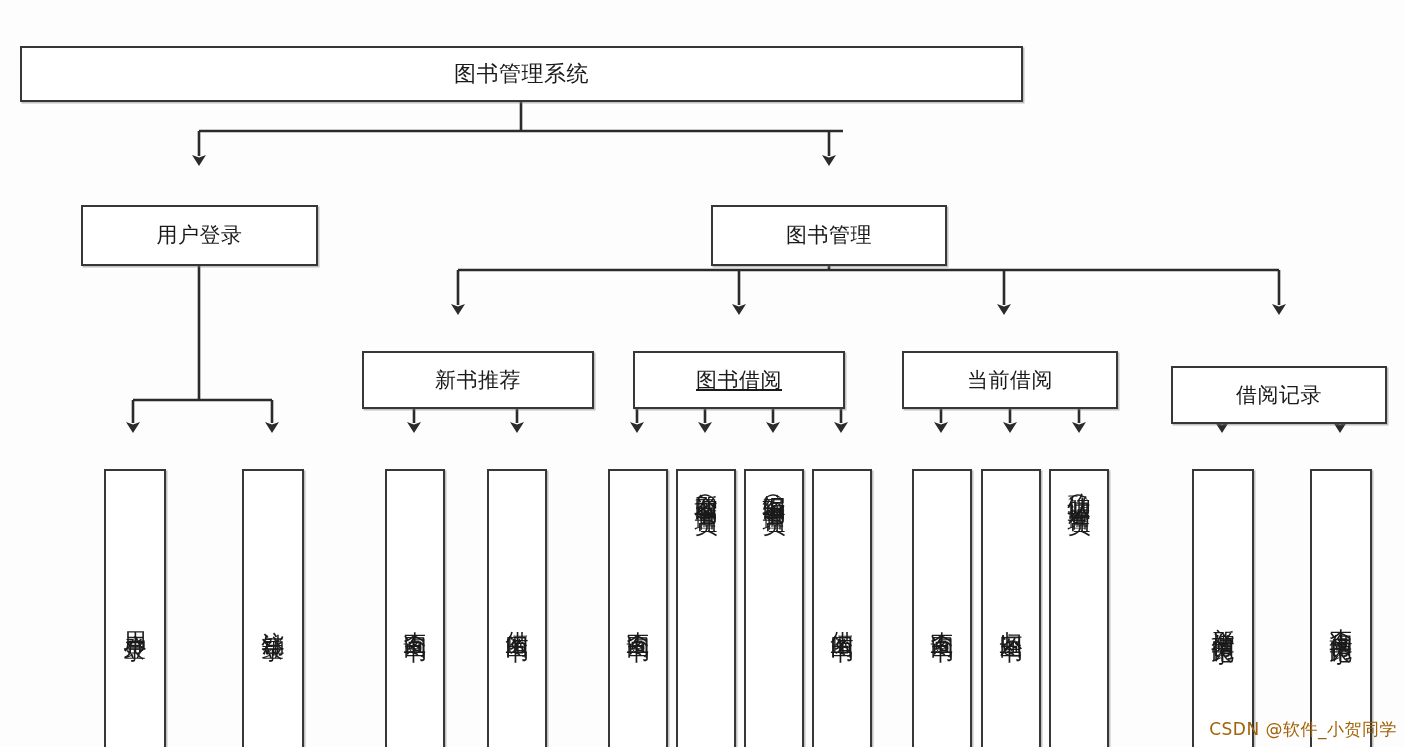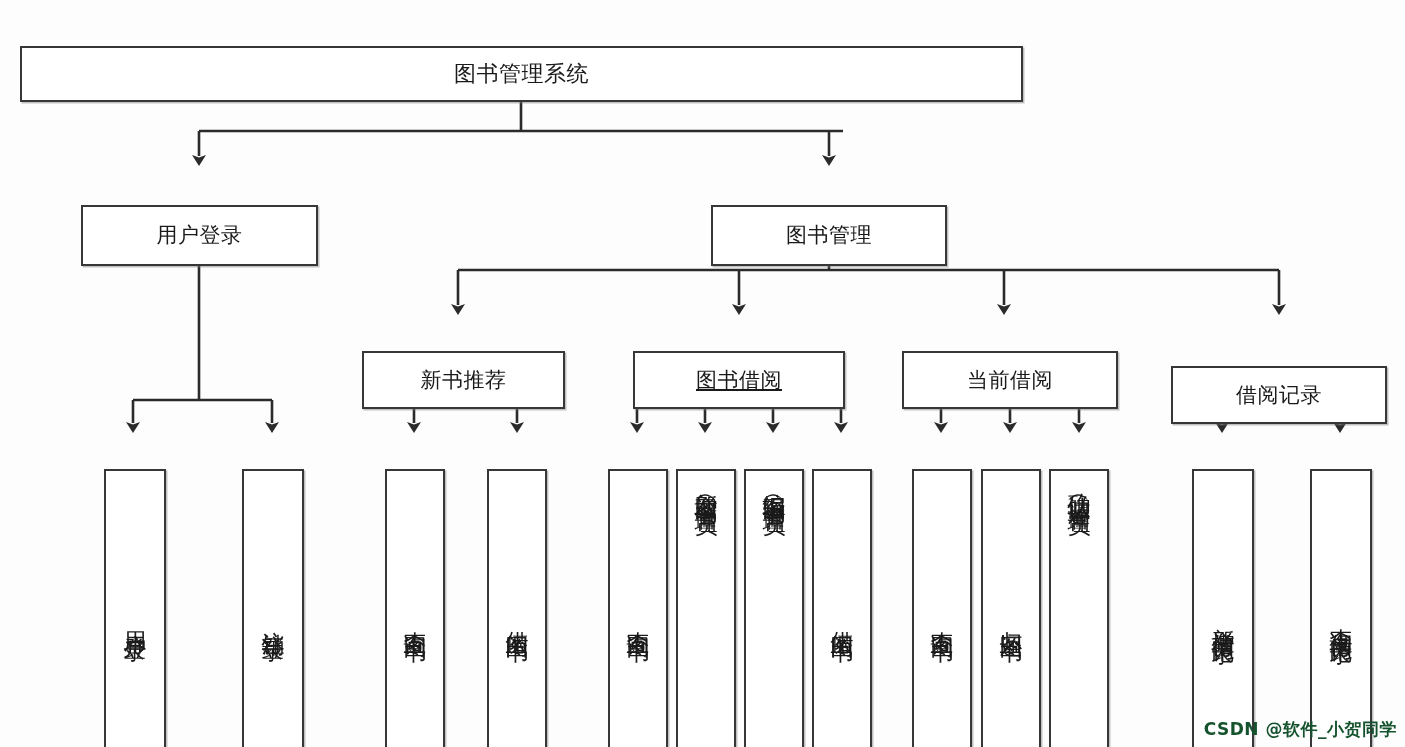--- a/index.html
+++ b/index.html
@@ -70,25 +70,24 @@
     align-items: flex-start;
   }
   .node.v.top .label {
     padding-top: 4px;
   }
   #watermark {
     position: absolute;
     right: 8px;
     bottom: 6px;
     font-size: 17px;
-    color: #14532d;
+    color: #a16207;
     letter-spacing: 0.5px;
     white-space: nowrap;
     font-family: "DejaVu Sans", "Liberation Sans", sans-serif;
-    font-weight: bold;
   }
 </style>
 </head>
 <body>
 
 <div id="canvas">
 
   <svg id="edges" viewBox="0 0 1405 747" xmlns="http://www.w3.org/2000/svg">
     <defs>
       <marker id="arrow" markerWidth="12" markerHeight="14" refX="1" refY="7" orient="auto" markerUnits="userSpaceOnUse">
@@ -143,21 +142,21 @@
     <span class="label">图书管理系统</span>
   </div>
 
   <div class="node h" style="left:81px; top:171px; width:237px; height:61px;">
     <span class="label">用户登录</span>
   </div>
   <div class="node h" style="left:711px; top:171px; width:236px; height:61px;font-family:Liberation Serif, serif;">
     <span class="label">图书管理</span>
   </div>
 
-  <div class="node h" style="left:362px; top:317px; width:203px; height:58px;">
+  <div class="node h" style="left:362px; top:317px; width:232px; height:58px;">
     <span class="label">新书推荐</span>
   </div>
   <div class="node h" style="left:633px; top:317px; width:212px; height:58px;text-decoration:underline;">
     <span class="label">图书借阅</span>
   </div>
   <div class="node h" style="left:902px; top:317px; width:216px; height:58px;justify-content:center;">
     <span class="label">当前借阅</span>
   </div>
   <div class="node h" style="left:1171px; top:332px; width:216px; height:58px;align-items:center;">
     <span class="label">借阅记录</span>

